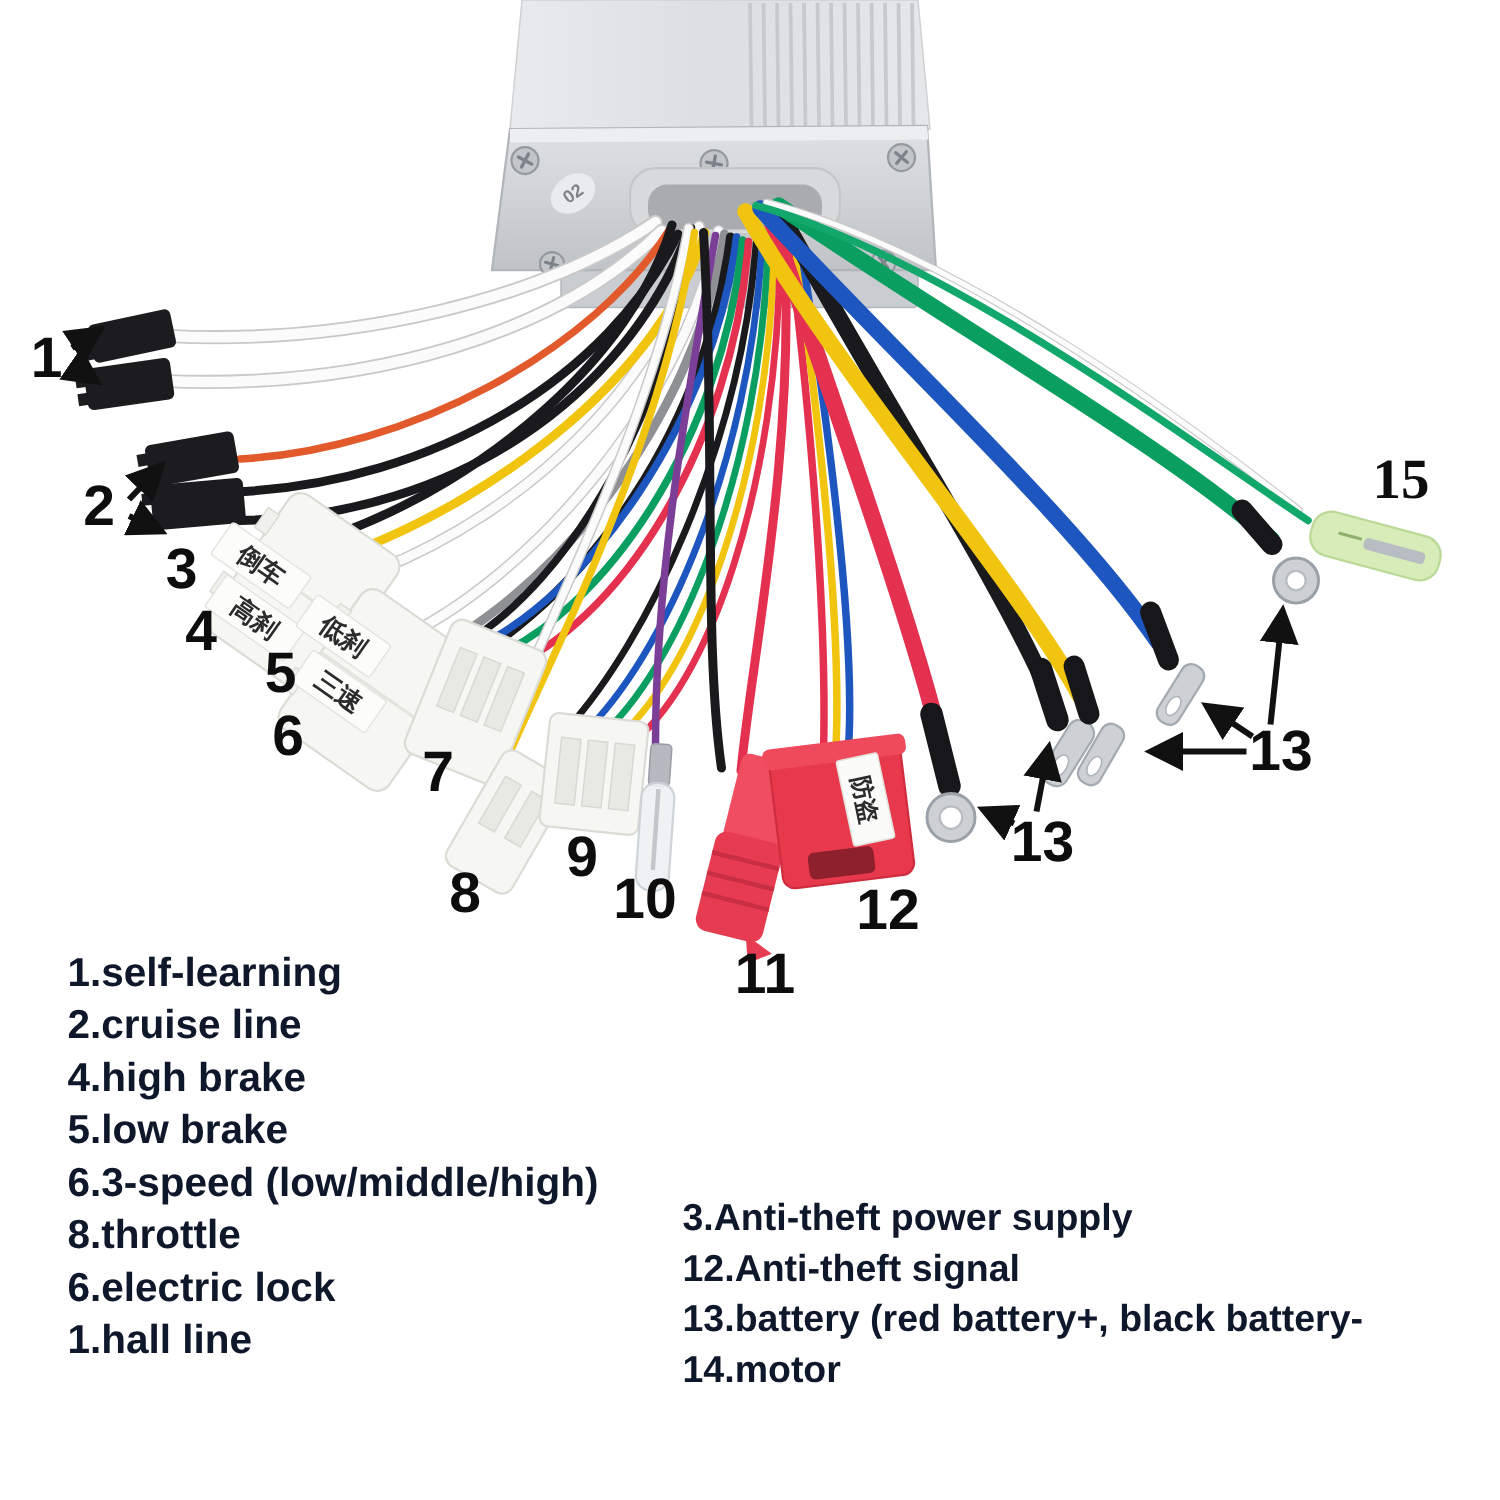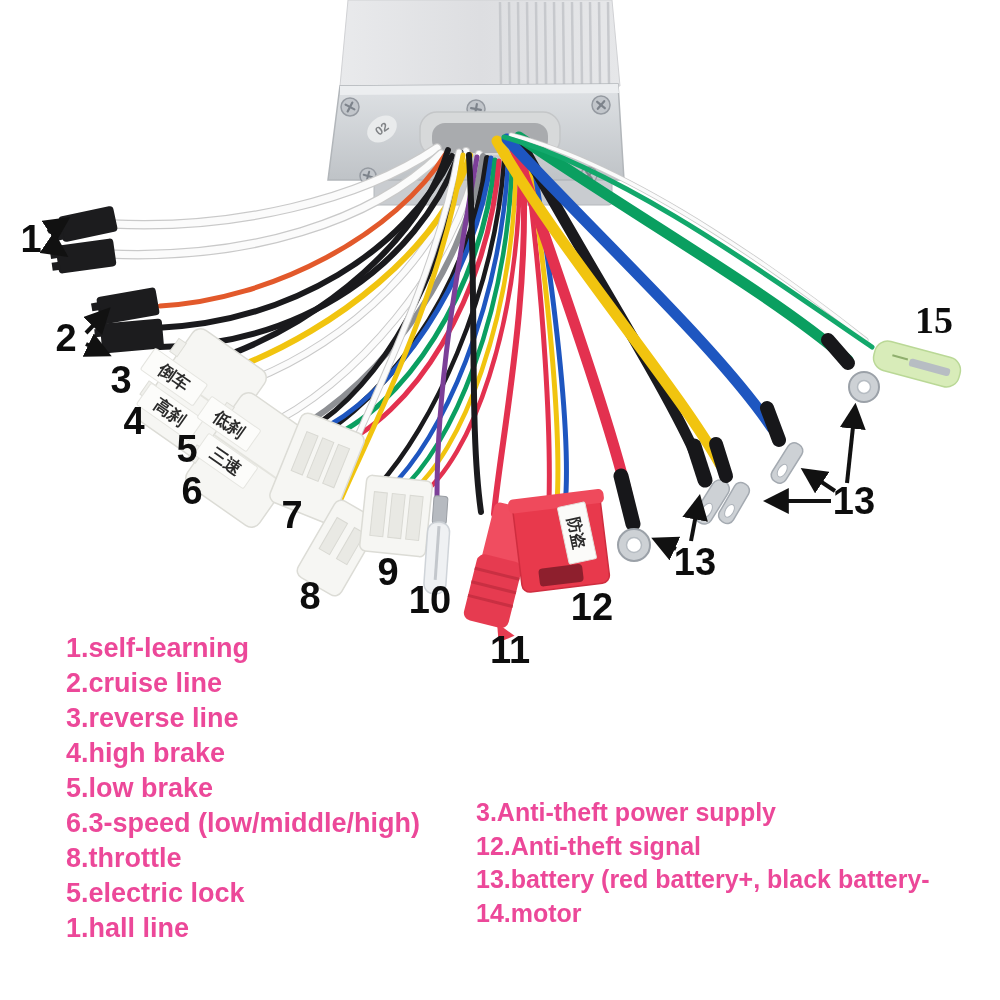--- a/index.html
+++ b/index.html
@@ -9,21 +9,21 @@
   }
   #scene{position:absolute;left:0;top:0;}
   .wire{fill:none;stroke-linecap:round;}
   .wout{fill:none;stroke-linecap:round;stroke:#c9c9c9;}
   .wwhite{fill:none;stroke-linecap:round;stroke:#fbfbfb;}
   .callout{
     position:absolute;transform:translate(-50%,-50%);
     font-weight:bold;font-size:38px;color:#0d0d0d;line-height:1;
     font-family:"Liberation Sans",sans-serif;white-space:nowrap;
   }
-  .legend{position:absolute;font-weight:bold;color:#ec4899;margin-left:21px;}
+  .legend{position:absolute;font-weight:bold;color:#0f172a;}
   .legend div{white-space:nowrap;}
   .legend-left{left:45px;top:631px;font-size:27px;line-height:35px;}
   .legend-right{left:455px;top:796px;font-size:25px;line-height:33.5px;}
   .cn-label{font-weight:bold;fill:#2b2b2b;font-family:"Liberation Sans",sans-serif;}
 </style>
 </head>
 <body>
 
 <div id="canvas">
 
@@ -360,26 +360,25 @@
 <div class="callout" style="left:430px;top:600px;">10</div>
 <div class="callout" style="left:510px;top:650px;">11</div>
 <div class="callout" style="left:592px;top:607px;">12</div>
 <div class="callout" style="left:695px;top:562px;">13</div>
 <div class="callout" style="left:854px;top:501px;">13</div>
 <div class="callout" style="left:934px;top:320px;font-family:Liberation Serif, serif;">15</div>
 
 <div class="legend legend-left">
   <div>1.self-learning</div>
   <div>2.cruise line</div>
-  <div>3.reverse line</div>
   <div>4.high brake</div>
   <div>5.low brake</div>
   <div>6.3-speed (low/middle/high)</div>
   <div>8.throttle</div>
-  <div>5.electric lock</div>
+  <div>6.electric lock</div>
   <div>1.hall line</div>
 </div>
 <div class="legend legend-right">
   <div>3.Anti-theft power supply</div>
   <div>12.Anti-theft signal</div>
   <div>13.battery (red battery+, black battery-</div>
   <div>14.motor</div>
 </div>
 
 </div>

